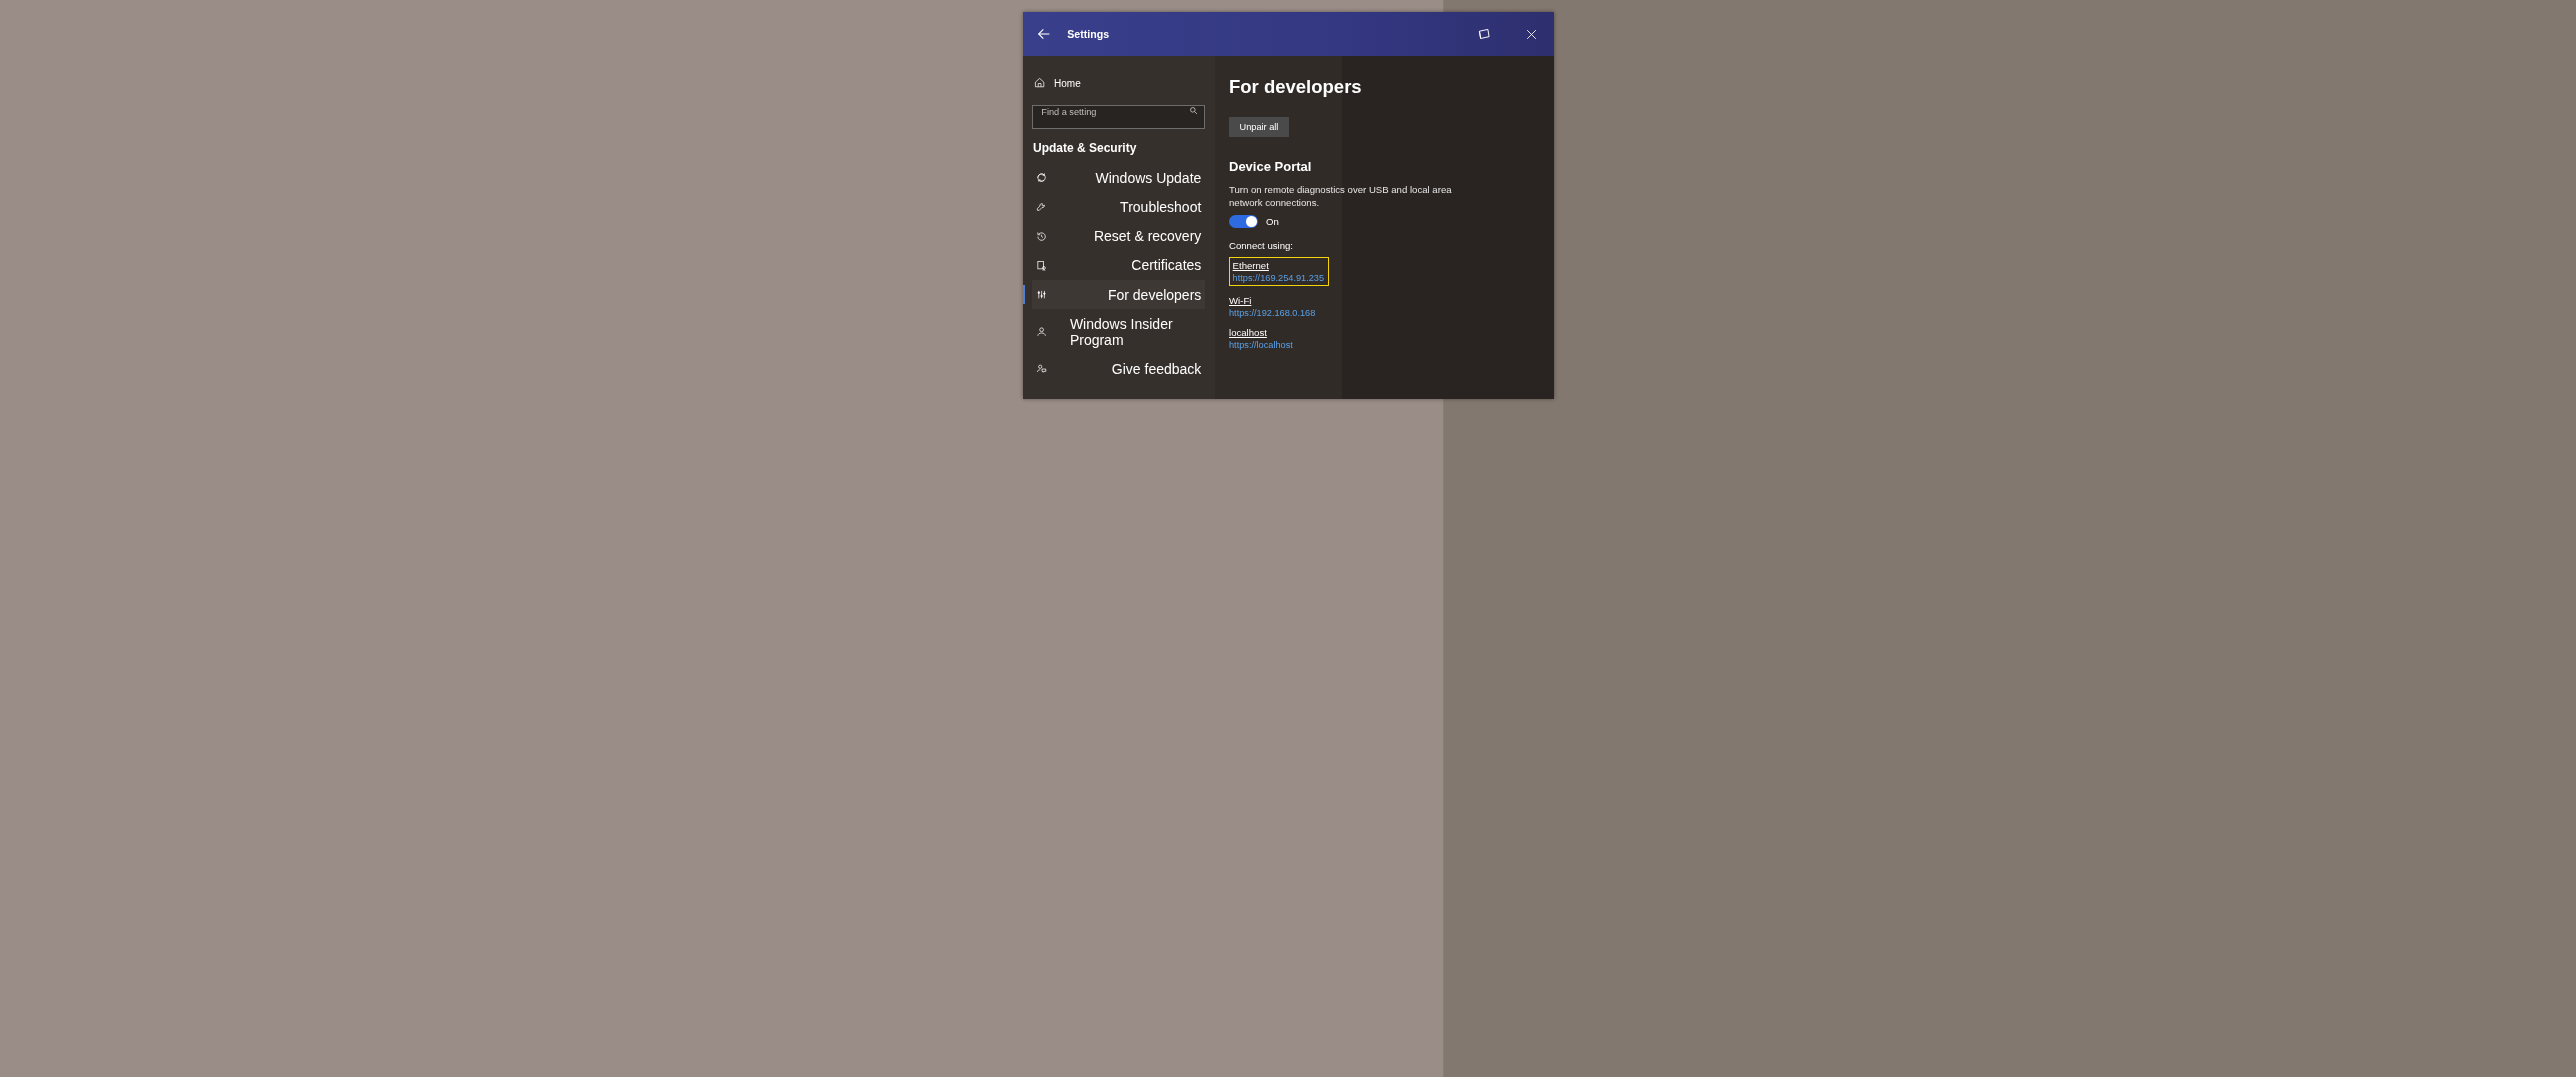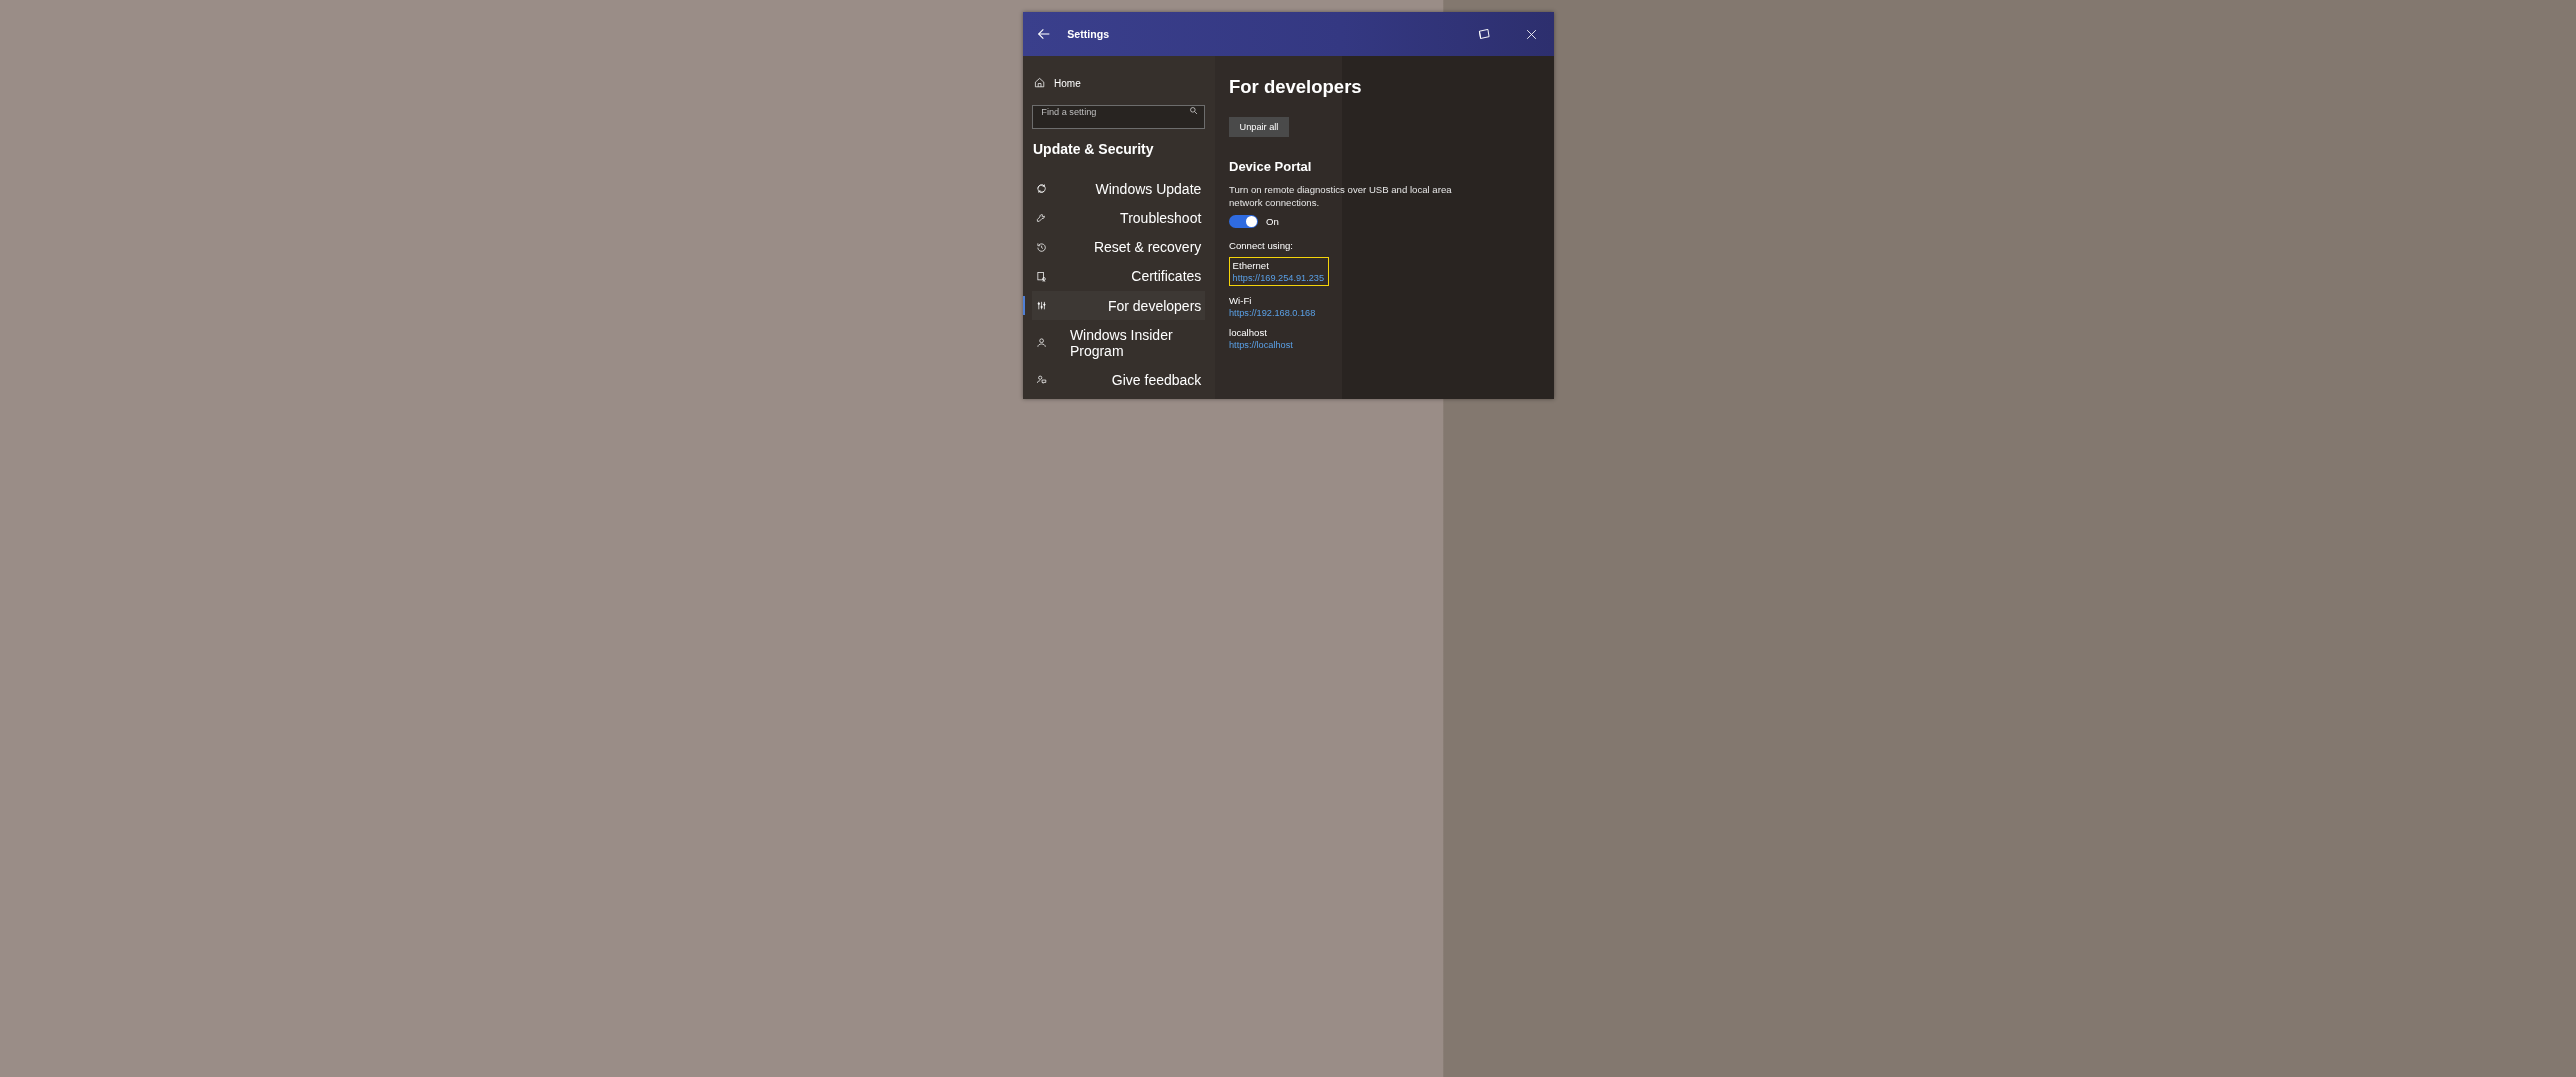--- a/index.html
+++ b/index.html
@@ -51,21 +51,21 @@
     border:0.7px solid #6d6d6d;
     background:rgba(0,0,0,0.25);
     height:22.4px;
     padding:0 6.6px;
     margin-bottom:12px;
   }
   .search input{
     background:transparent;border:none;outline:none;color:#ccc;font-size:9.2px;width:100%;
   }
   .search input::placeholder{color:#bfbfbf;}
-  .section-label{font-weight:600;font-size:14px;margin-bottom:17px;padding-left:1.3px;}
+  .section-label{font-weight:600;font-size:12px;margin-bottom:8px;padding-left:1.3px;}
   .navlist{list-style:none;padding:0;margin:0;}
   .navlist li{
     display:flex;align-items:center;gap:23px;
     padding:6.6px 4px;
     cursor:pointer;
     position:relative;
     font-size:14px;
     justify-content:space-between;
   }
   .navlist li.active::before{
@@ -90,21 +90,21 @@
   .desc{color:#e6e6e6;max-width:238px;line-height:1.35;margin:0 0 5.3px 0;}
   .toggle-row{display:flex;align-items:center;gap:8px;margin-bottom:12px;}
   .toggle{
     width:29px;height:13px;border-radius:7.3px;background:#2f6be0;position:relative;cursor:pointer;
   }
   .toggle .knob{
     position:absolute;right:1.3px;top:1.3px;width:10.6px;height:10.6px;border-radius:50%;background:#fff;
   }
   .connect-label{margin-bottom:6.6px;}
   .conn{margin-bottom:9.2px;}
-  .conn .cname{color:#fff;margin-bottom:0.7px;}
+  .conn .cname{color:#fff;margin-bottom:0.7px;text-decoration:underline;}
   .conn a{color:#5aa0e6;text-decoration:none;font-size:9.2px;cursor:pointer;}
   .highlight{
     border:1.3px solid #f4d40a;
     padding:2px 4px 2px 2.6px;
     display:inline-block;
     margin-bottom:9.2px;
   }
   svg{stroke:#fff;stroke-width:1.6;fill:none;}
 </style>
 </head>

